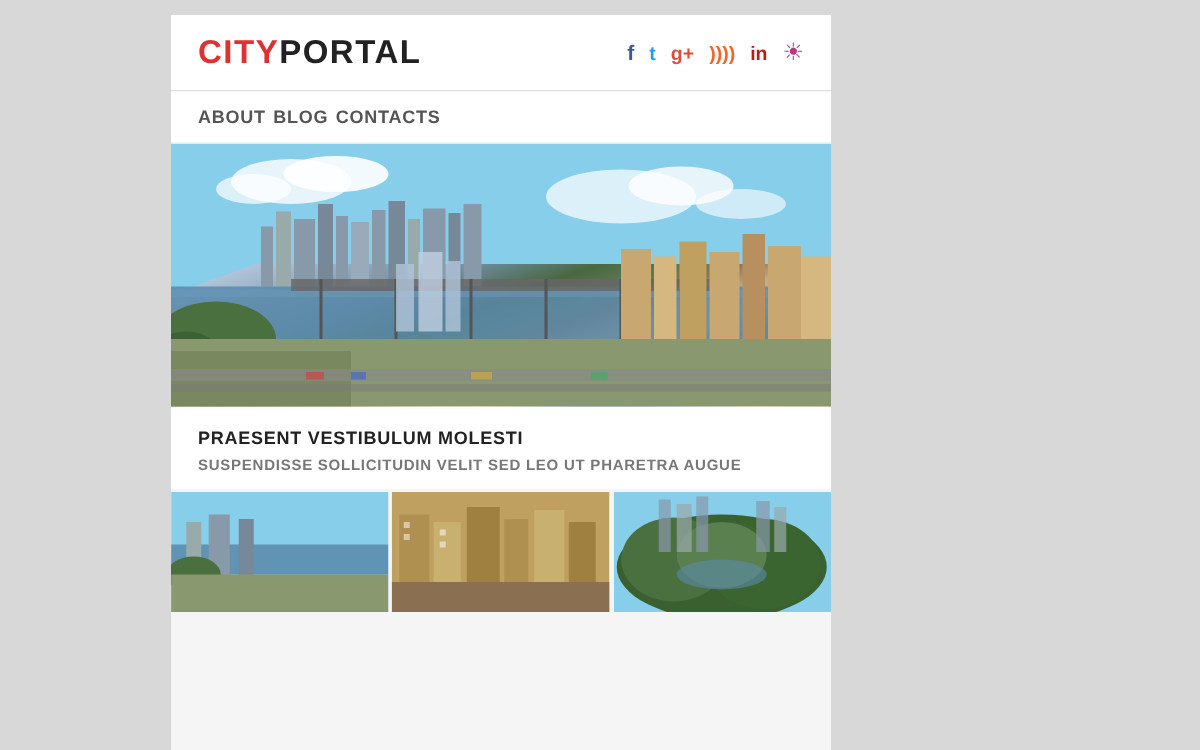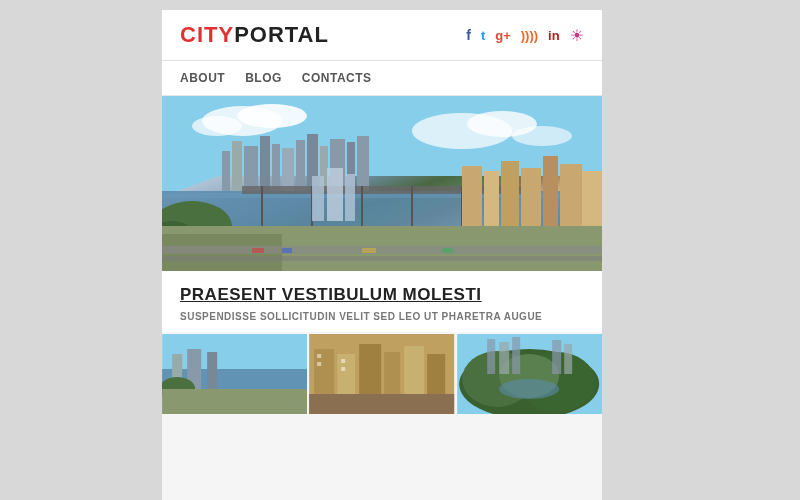--- a/index.html
+++ b/index.html
@@ -10,21 +10,20 @@
       height: 500px;
       overflow: hidden;
     }
     .page-wrapper {
       width: 668px;
       height: 500px;
       background: #d8d8d8;
       display: flex;
       justify-content: center;
       padding-top: 10px;
-      margin-left: 48px;
     }
     .main-container {
       width: 440px;
       background: #f5f5f5;
     }
     
     .header {
       background: #ffffff;
       display: flex;
       align-items: center;
@@ -59,21 +58,21 @@
     .social-icon.google { color: #dd4b39; }
     .social-icon.rss { color: #f26522; }
     .social-icon.linkedin { color: #b91c1c; }
     .social-icon.instagram { color: #c13584; }
 
     
     .nav {
       background: #ffffff;
       padding: 10px 18px;
       display: flex;
-      gap: 20px;
+      gap: 5px;
       border-bottom: 1px solid #e8e8e8;
     }
     .nav-item {
       font-size: 12px;
       color: #555;
       text-transform: uppercase;
       cursor: pointer;
       letter-spacing: 0.5px;
       font-weight: 600;
     }
@@ -99,27 +98,26 @@
       width: 100%;
       height: 100%;
     }
 
     
     .article-section {
       background: #ffffff;
       padding: 14px 18px 10px 18px;
     }
     .article-title {
-      font-size: 17px;
+      font-size: 12px;
       font-weight: 900;
       text-transform: uppercase;
       color: #222;
       margin-bottom: 6px;
       letter-spacing: 0.5px;
-      text-decoration: underline;
     }
     .article-subtitle {
       font-size: 10px;
       color: #777;
       text-transform: uppercase;
       letter-spacing: 0.5px;
       font-weight: bold;
     }
 
     

